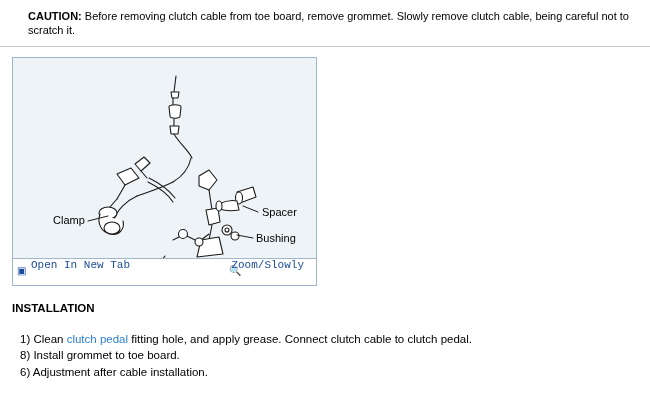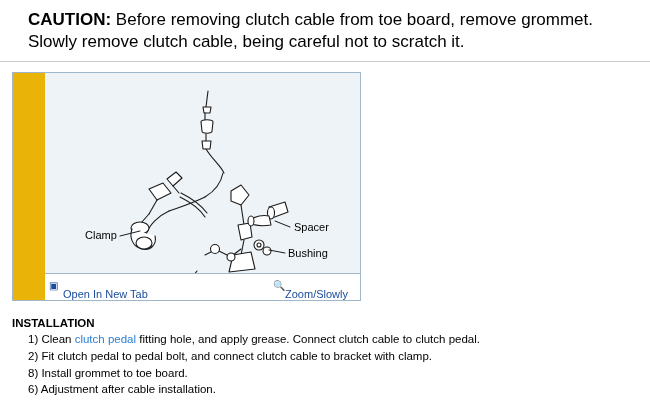--- a/index.html
+++ b/index.html
@@ -11,62 +11,62 @@
     width: 650px;
     height: 405px;
     font-family: "Liberation Sans", sans-serif;
     font-size: 11px;
     color: #000000;
     position: relative;
     overflow: hidden;
   }
   .caution-bar {
     padding: 9px 8px 0 28px;
-    font-size: 17px;
+    font-size: 11px;
     line-height: 1.3;
   }
   .caution-label {
     font-weight: bold;
   }
   .hr {
     border: none;
     border-top: 1px solid #cccccc;
     margin: 8px 0 0 0;
   }
   .figure-wrap {
     margin: 10px 0 0 12px;
-    width: 349px;
+    width: 305px;
     border: 1px solid #9fb7c9;
-    background: #eab308;
+    background: #14532d;
     box-sizing: border-box;
-    padding-left: 32px;
   }
   .figure-image {
     position: relative;
     height: 200px;
     background: #eef3f7;
     overflow: hidden;
   }
   .figure-image svg {
     position: absolute;
     top: 0;
     left: 0;
   }
   .figure-bar {
     height: 26px;
     background: #ffffff;
     position: relative;
     font-size: 11px;
   }
   .fig-link {
     position: absolute;
-    top: 14px;
+    top: 0;
     color: #1a4b9b;
     cursor: pointer;
     white-space: nowrap;
+    font-family: Liberation Mono, monospace;
   }
   .fig-link.left { left: 18px; }
   .fig-link.right { right: 12px; }
   .fig-icon {
     position: absolute;
     top: 7px;
     color: #1a4b9b;
     font-size: 10px;
     line-height: 1;
   }
@@ -75,24 +75,24 @@
   .figure-footline {
     height: 0;
     border-bottom: 1px solid #9fb7c9;
   }
   .install {
     margin: 16px 0 0 12px;
   }
   .install-title {
     font-weight: bold;
     font-size: 11.5px;
-    margin-bottom: 2px;
+    margin-bottom: 17px;
   }
   .step {
-    margin-left: 16px;
+    margin-left: 8px;
     line-height: 1.45;
     font-size: 11.5px;
   }
   .step a {
     color: #2a7fd4;
     text-decoration: none;
     cursor: pointer;
   }
   .label-text {
     font-family: "Liberation Sans", sans-serif;
@@ -177,16 +177,15 @@
     <span class="fig-icon left">▣</span>
     <span class="fig-link left">Open In New Tab</span>
     <span class="fig-icon right">🔍</span>
     <span class="fig-link right">Zoom/Slowly</span>
   </div>
 </div>
 
 <div class="install">
   <div class="install-title">INSTALLATION</div>
   <div class="step"><span>1) Clean </span><a href="#">clutch pedal</a><span> fitting hole, and apply grease. Connect clutch cable to clutch pedal.</span></div>
-  <div class="step">2) Fit clutch pedal to pedal bolt, and connect clutch cable to bracket with clamp.</div>
   <div class="step">8) Install grommet to toe board.</div>
   <div class="step">6) Adjustment after cable installation.</div>
 </div>
 
 </body></html>

